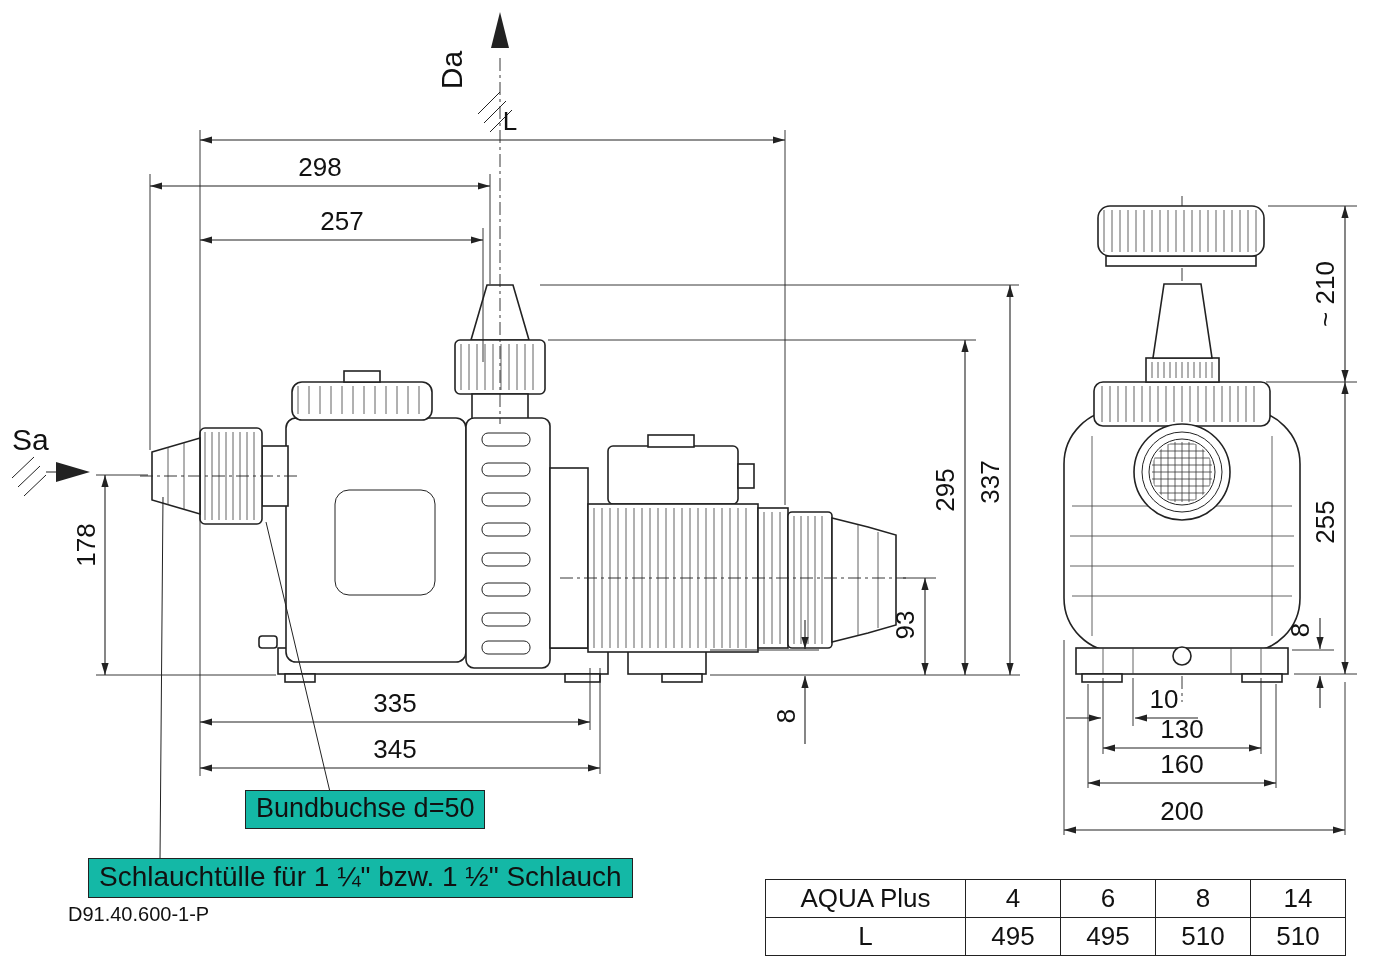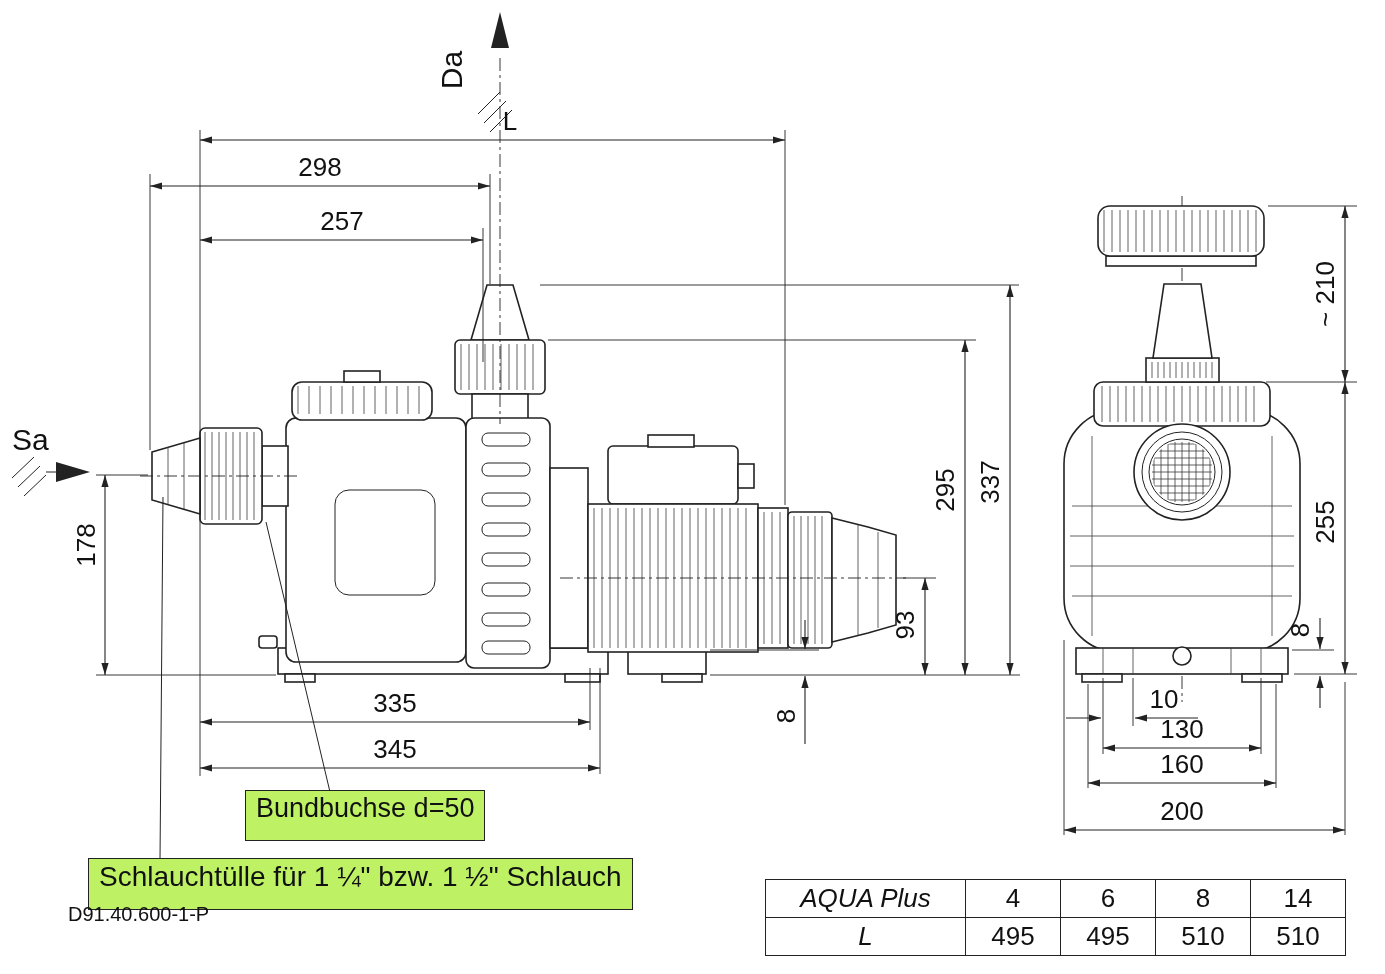--- a/index.html
+++ b/index.html
@@ -12,28 +12,28 @@
   .rib  { stroke:#3a3a3a; stroke-width:0.8; fill:none; }
   .thin { stroke:#222; stroke-width:1; fill:none; }
   .ext  { stroke:#222; stroke-width:0.9; fill:none; }
   .dim  { stroke:#222; stroke-width:1.1; fill:none; marker-start:url(#as); marker-end:url(#ae); }
   .dima { stroke:#222; stroke-width:1.1; fill:none; marker-end:url(#ae); }
   .cl   { stroke:#222; stroke-width:0.9; fill:none; stroke-dasharray:13 4 3 4; }
   .dtxt { font-size:26px; fill:#111; }
   .flow-txt { font-size:30px; fill:#111; }
   .solid { fill:#222; stroke:none; }
 
-  .label-box { position:absolute; border:1.6px solid #222; background:#bef264;
-    padding:2px 10px 16px; font-size:27px; white-space:nowrap; }
+  .label-box { position:absolute; border:1.6px solid #222; background:#14b8a6;
+    padding:2px 10px 4px; font-size:27px; white-space:nowrap; }
   #schlauch-box { font-size:28px; }
   #code-label { position:absolute; left:68px; top:903px; font-size:20px; }
 
   #size-table { position:absolute; left:765px; top:879px; border-collapse:collapse; background:#fff; }
   #size-table td { border:1.6px solid #222; text-align:center; font-size:26px; height:38px; padding:0 4px; }
-  #size-table td:first-child { width:200px;font-style:italic; }
+  #size-table td:first-child { width:200px; }
   #size-table td + td { width:95px; }
 </style>
 </head>
 <body>
 
 <div id="stage">
 
 <svg id="drawing" width="1385" height="974" viewBox="0 0 1385 974">
   <defs>
     <marker id="ae" markerWidth="14" markerHeight="10" refX="13" refY="5" orient="auto" markerUnits="userSpaceOnUse">

